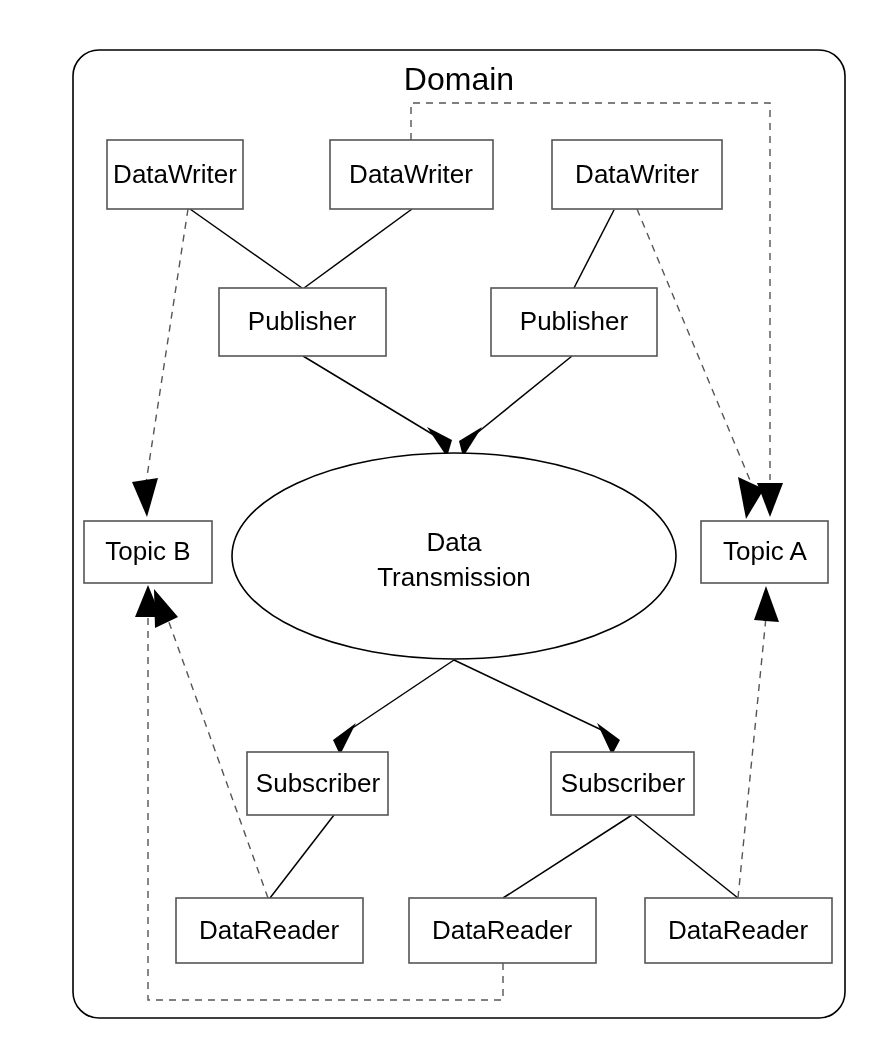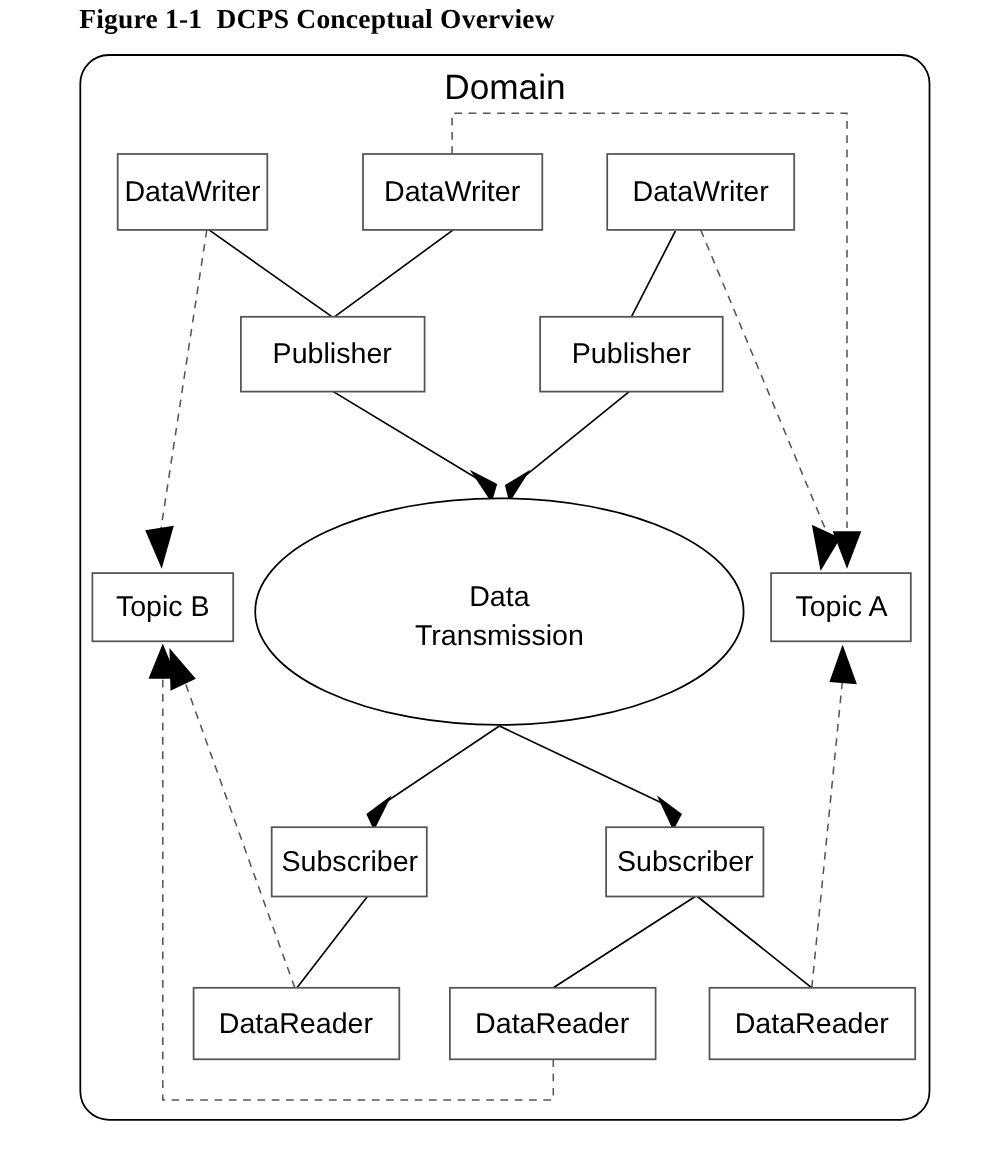--- a/index.html
+++ b/index.html
@@ -87,21 +87,20 @@
   .arrowhead {
     fill: #000000;
     stroke: none;
   }
 </style>
 </head>
 <body>
 
 <div id="page">
 
-  <div id="figure-title">Figure 1-1  DCPS Conceptual Overview</div>
 
   <svg id="diagram-svg" viewBox="0 0 896 1052">
 
     <defs>
       <marker id="arrow-solid" markerWidth="14" markerHeight="14" refX="11" refY="5" orient="auto" markerUnits="userSpaceOnUse">
         <path class="arrowhead" d="M0,0 L12,5 L0,10 L2.5,5 Z"></path>
       </marker>
       <marker id="arrow-dashed" markerWidth="14" markerHeight="14" refX="11" refY="5" orient="auto" markerUnits="userSpaceOnUse">
         <path class="arrowhead" d="M0,0 L12,5 L0,10 L2.5,5 Z"></path>
       </marker>

